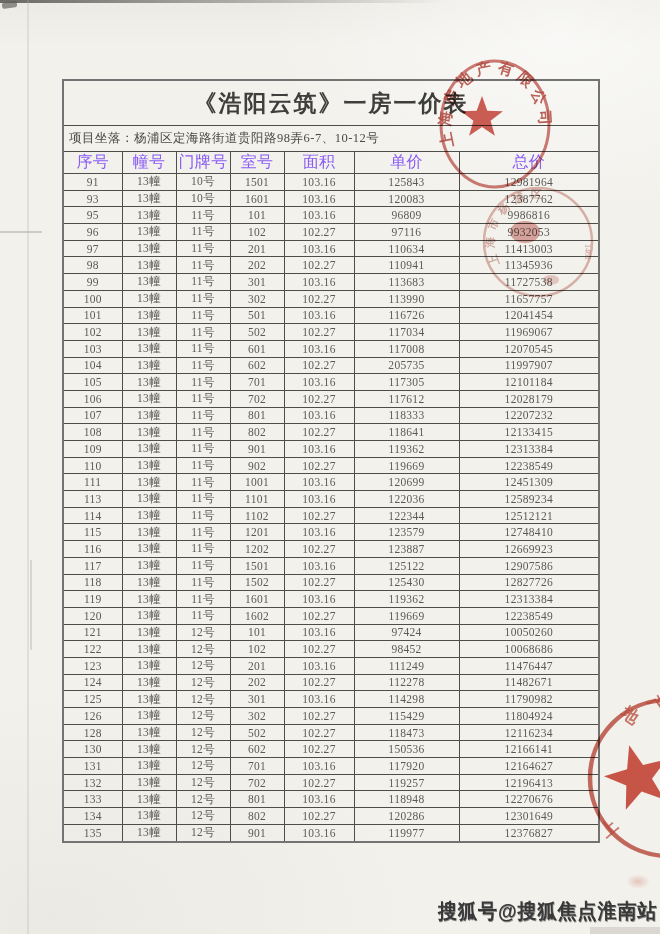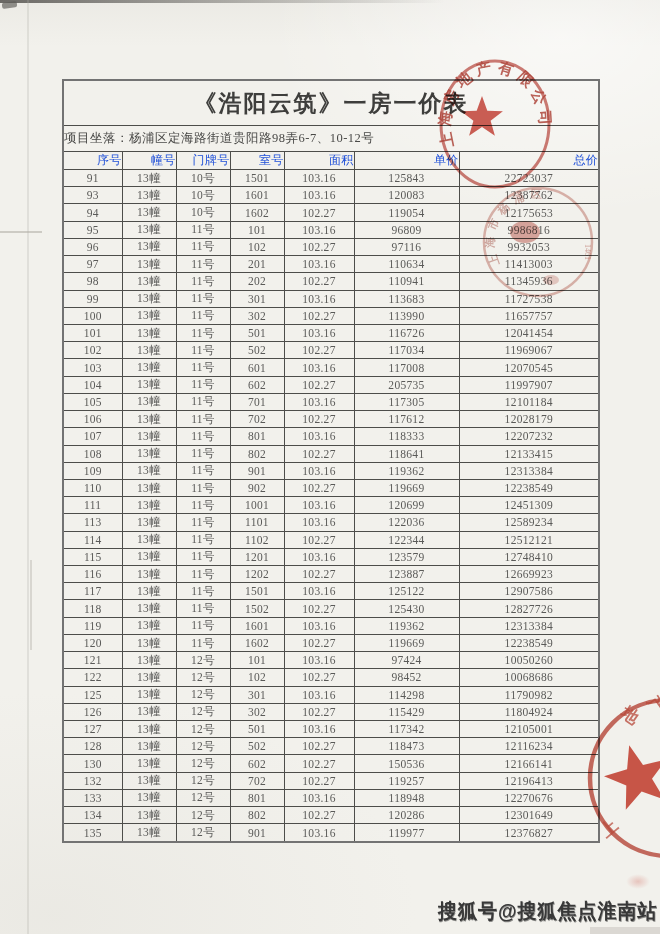--- a/index.html
+++ b/index.html
@@ -41,24 +41,24 @@
     border:1px solid #4d4d4a;
     text-align:center;vertical-align:middle;
     font-size:11.5px;font-weight:normal;letter-spacing:.3px;
     padding:0;white-space:nowrap;overflow:hidden;
   }
   table.price{border:2px solid #737373;}
   tr.title-row td{
     height:44px;font-size:23px;font-weight:bold;letter-spacing:2px;color:#3e3e3c;
   }
   tr.loc-row td{
-    height:25px;font-size:12.5px;text-align:left;color:#49494.7;
+    height:25px;font-size:12.5px;text-align:left;padding-left:5px;color:#49494.7;
     color:#494947;letter-spacing:.5px;
   }
-  tr.head-row th{height:16px;font-size:12px;color:#1d4ed8;text-align:right;}
+  tr.head-row th{height:16px;font-size:16px;color:#8b5cf6;}
   tbody tr td{color:#5a5a58;}
 
   
   .stamp{position:absolute;z-index:3;mix-blend-mode:multiply;pointer-events:none;}
   .seal-arc{font-family:"Liberation Serif","DejaVu Serif",serif;font-weight:bold;}
 
   
   .watermark{
     position:absolute;left:438px;top:899px;z-index:4;
     font-family:"Liberation Sans","DejaVu Sans",sans-serif;
@@ -108,41 +108,32 @@
           <th>单价</th>
           <th>总价</th>
         </tr>
     <tr>
           <td>91</td>
           <td>13幢</td>
           <td>10号</td>
           <td>1501</td>
           <td>103.16</td>
           <td>125843</td>
-          <td>22723037</td>
+          <td>12981964</td>
         </tr>
         <tr>
           <td>93</td>
           <td>13幢</td>
           <td>10号</td>
           <td>1601</td>
           <td>103.16</td>
           <td>120083</td>
           <td>12387762</td>
         </tr>
         <tr>
-          <td>94</td>
-          <td>13幢</td>
-          <td>10号</td>
-          <td>1602</td>
-          <td>102.27</td>
-          <td>119054</td>
-          <td>12175653</td>
-        </tr>
-        <tr>
           <td>95</td>
           <td>13幢</td>
           <td>11号</td>
           <td>101</td>
           <td>103.16</td>
           <td>96809</td>
           <td>9986816</td>
         </tr>
         <tr>
           <td>96</td>
@@ -372,63 +363,81 @@
         <tr>
           <td>122</td>
           <td>13幢</td>
           <td>12号</td>
           <td>102</td>
           <td>102.27</td>
           <td>98452</td>
           <td>10068686</td>
         </tr>
         <tr>
+          <td>123</td>
+          <td>13幢</td>
+          <td>12号</td>
+          <td>201</td>
+          <td>103.16</td>
+          <td>111249</td>
+          <td>11476447</td>
+        </tr>
+        <tr>
+          <td>124</td>
+          <td>13幢</td>
+          <td>12号</td>
+          <td>202</td>
+          <td>102.27</td>
+          <td>112278</td>
+          <td>11482671</td>
+        </tr>
+        <tr>
           <td>125</td>
           <td>13幢</td>
           <td>12号</td>
           <td>301</td>
           <td>103.16</td>
           <td>114298</td>
           <td>11790982</td>
         </tr>
         <tr>
           <td>126</td>
           <td>13幢</td>
           <td>12号</td>
           <td>302</td>
           <td>102.27</td>
           <td>115429</td>
           <td>11804924</td>
         </tr>
         <tr>
-          <td>127</td>
-          <td>13幢</td>
-          <td>12号</td>
-          <td>501</td>
-          <td>103.16</td>
-          <td>117342</td>
-          <td>12105001</td>
-        </tr>
-        <tr>
           <td>128</td>
           <td>13幢</td>
           <td>12号</td>
           <td>502</td>
           <td>102.27</td>
           <td>118473</td>
           <td>12116234</td>
         </tr>
         <tr>
           <td>130</td>
           <td>13幢</td>
           <td>12号</td>
           <td>602</td>
           <td>102.27</td>
           <td>150536</td>
           <td>12166141</td>
+        </tr>
+        <tr>
+          <td>131</td>
+          <td>13幢</td>
+          <td>12号</td>
+          <td>701</td>
+          <td>103.16</td>
+          <td>117920</td>
+          <td>12164627</td>
         </tr>
         <tr>
           <td>132</td>
           <td>13幢</td>
           <td>12号</td>
           <td>702</td>
           <td>102.27</td>
           <td>119257</td>
           <td>12196413</td>
         </tr>

